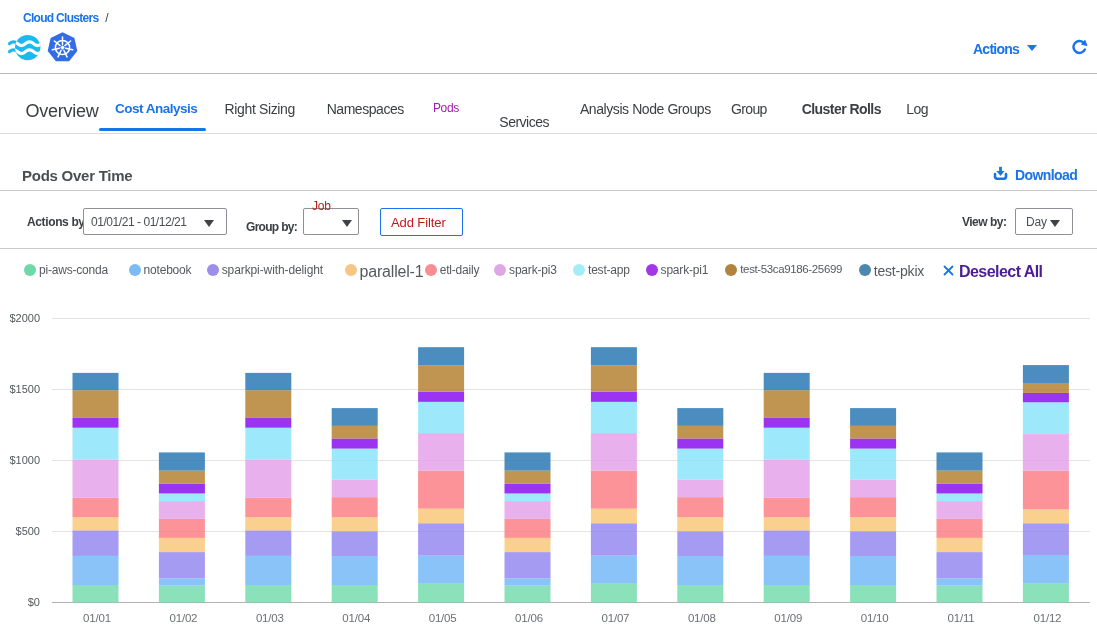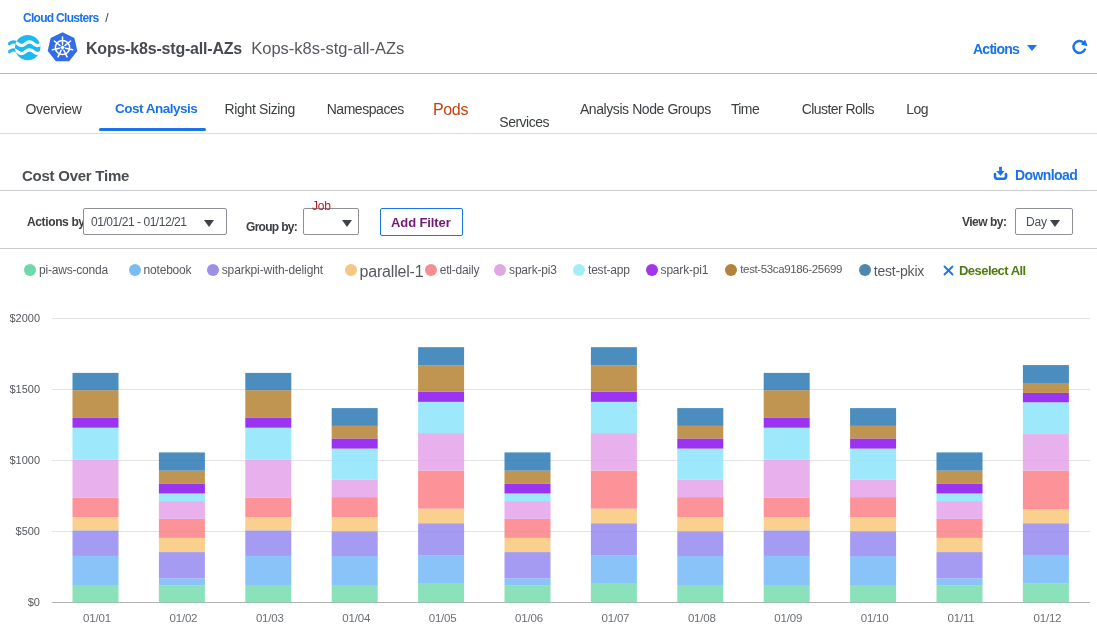--- a/index.html
+++ b/index.html
@@ -24,58 +24,57 @@
 <path d="M3.5 11.7 Q5.5 9.8 7.5 9.8 Q9.5 9.8 11.5 11.7 Q13.5 13.6 15.5 13.6 Q17.5 13.6 19.5 11.7 Q21.5 9.8 23.5 9.8 Q25.5 9.8 27.5 11.7 Q29.5 13.6 31.5 13.6 Q33.5 13.6 35.5 11.7" stroke="#fff" stroke-width="3.2" fill="none" stroke-linecap="round"></path>
 <path d="M3.5 19.7 Q5.5 17.8 7.5 17.8 Q9.5 17.8 11.5 19.7 Q13.5 21.6 15.5 21.6 Q17.5 21.6 19.5 19.7 Q21.5 17.8 23.5 17.8 Q25.5 17.8 27.5 19.7 Q29.5 21.6 31.5 21.6 Q33.5 21.6 35.5 19.7" stroke="#fff" stroke-width="3.2" fill="none" stroke-linecap="round"></path>
 </g>
 </svg>
 <svg width="31" height="31" viewBox="0 0 31 31" style="position:absolute;left:47px;top:32px">
 <polygon points="15.50,0.30 27.38,6.02 30.32,18.88 22.10,29.19 8.90,29.19 0.68,18.88 3.62,6.02" fill="#326de6"></polygon>
 <circle cx="15.5" cy="15.5" r="7.1" stroke="#fff" stroke-width="1.5" fill="none"></circle>
 <path d="M15.50 12.40 L15.50 5.10 M17.92 13.57 L23.63 9.02 M18.52 16.19 L25.64 17.81 M16.85 18.29 L20.01 24.87 M14.15 18.29 L10.99 24.87 M12.48 16.19 L5.36 17.81 M13.08 13.57 L7.37 9.02" stroke="#fff" stroke-width="1.5" stroke-linecap="round"></path>
 <rect x="13.9" y="13.9" width="3.2" height="3.2" fill="#fff" transform="rotate(45 15.5 15.5)"></rect>
 </svg>
-<div style="position:absolute;left:86px;top:39px;font-size:16px"><span style="font-weight:bold;color:#474b50;letter-spacing:-0.2px">Kops-k8s-stg-all-AZs</span><span style="color:#55595e;font-size:16.5px;letter-spacing:0">&nbsp; Kops-k8s-stg-all-AZs</span></div>
 <div style="position:absolute;left:973px;top:41px;font-size:14px;font-weight:bold;letter-spacing:-0.75px;color:#1a73e8">Actions</div>
 <span style="position:absolute;left:1026.5px;top:44.5px;width:0;height:0;border-left:5.25px solid transparent;border-right:5.25px solid transparent;border-top:6.5px solid #1a73e8"></span>
 <svg width="16" height="16" viewBox="0 0 15 15" style="position:absolute;left:1072px;top:39px">
 <path d="M12.08 9.87 A 5.6 5.6 0 1 1 10.6 3.21" stroke="#1a73e8" stroke-width="2.3" fill="none" stroke-linecap="round"></path>
 <path d="M13.89 5.97 L9.12 4.97 L12.08 1.45 Z" fill="#1a73e8" stroke="#1a73e8" stroke-width="1" stroke-linejoin="round"></path>
 </svg>
 <div class="hline" style="top:73px;background:#b7babd"></div>
-<span style="position:absolute;left:25.5px;top:101px;font-size:14px;letter-spacing:-0.27px;color:#3c4043;font-weight:normal">Overview</span>
+<span style="position:absolute;left:25.5px;top:101px;font-size:18px;letter-spacing:-0.27px;color:#3c4043;font-weight:normal">Overview</span>
     <span style="position:absolute;left:114.9px;top:101px;font-size:13.5px;letter-spacing:-0.5px;color:#1a73e8;font-weight:bold">Cost Analysis</span>
     <span style="position:absolute;left:224.6px;top:101px;font-size:14px;letter-spacing:-0.36px;color:#3c4043;font-weight:normal">Right Sizing</span>
     <span style="position:absolute;left:326.7px;top:101px;font-size:14px;letter-spacing:-0.46px;color:#3c4043;font-weight:normal">Namespaces</span>
-    <span style="position:absolute;left:432.9px;top:101px;font-size:16px;letter-spacing:-0.3px;color:#c2410c;font-weight:normal">Pods</span>
+    <span style="position:absolute;left:432.9px;top:101px;font-size:12px;letter-spacing:-0.3px;color:#a21caf;font-weight:normal">Pods</span>
     <span style="position:absolute;left:499.3px;top:114px;font-size:14px;letter-spacing:-0.5px;color:#3c4043;font-weight:normal">Services</span>
     <span style="position:absolute;left:579.9px;top:101px;font-size:14px;letter-spacing:-0.42px;color:#3c4043;font-weight:normal">Analysis Node Groups</span>
-    <span style="position:absolute;left:730.9px;top:101px;font-size:14px;letter-spacing:-0.6px;color:#3c4043;font-weight:normal">Time</span>
-    <span style="position:absolute;left:801.7px;top:101px;font-size:14px;letter-spacing:-0.55px;color:#3c4043;font-weight:normal">Cluster Rolls</span>
+    <span style="position:absolute;left:730.9px;top:101px;font-size:14px;letter-spacing:-0.6px;color:#3c4043;font-weight:normal">Group</span>
+    <span style="position:absolute;left:801.7px;top:101px;font-size:14px;letter-spacing:-0.55px;color:#3c4043;font-weight:bold">Cluster Rolls</span>
     <span style="position:absolute;left:906.3px;top:101px;font-size:14px;letter-spacing:-0.5px;color:#3c4043;font-weight:normal">Log</span>
     <span style="position:absolute;left:98.5px;top:128px;width:107px;height:3px;background:#1a73e8;border-radius:2px"></span>
 <div class="hline" style="top:133px;background:#dadce0"></div>
-<div style="position:absolute;left:22px;top:167px;font-size:15px;font-weight:bold;letter-spacing:-0.25px;color:#4a4e53">Cost Over Time</div>
+<div style="position:absolute;left:22px;top:167px;font-size:15px;font-weight:bold;letter-spacing:-0.25px;color:#4a4e53">Pods Over Time</div>
 <svg width="15" height="15" viewBox="0 0 15 15" style="position:absolute;left:993px;top:166px">
 <path d="M7.5 0.8 V5.4" stroke="#1a73e8" stroke-width="2.8" fill="none"></path>
 <path d="M3.4 4.9 H11.6 L7.5 10 Z" fill="#1a73e8"></path>
 <path d="M2 8 V10.6 Q2 12.7 4.1 12.7 H10.9 Q13 12.7 13 10.6 V8" stroke="#1a73e8" stroke-width="2.6" fill="none" stroke-linecap="round"></path>
 </svg>
 <div style="position:absolute;left:1015px;top:167px;font-size:14px;font-weight:bold;letter-spacing:-0.6px;color:#1a73e8">Download</div>
 <div class="hline" style="top:190px"></div>
 <span class="lbl" style="left:27px;top:215px;letter-spacing:-0.37px">Actions by:</span>
 <div class="box" style="left:82.5px;top:208px;width:144.5px;height:26.5px"></div>
 <span style="position:absolute;left:91px;top:215px;font-size:12px;letter-spacing:-0.45px;color:#4a4e53">01/01/21 - 01/12/21</span>
 <span style="position:absolute;left:204px;top:219.5px;width:0;height:0;border-left:5.5px solid transparent;border-right:5.5px solid transparent;border-top:7px solid #3f4246"></span>
 <span class="lbl" style="left:246px;top:220px;letter-spacing:-0.7px">Group by:</span>
 <div class="box" style="left:303px;top:208px;width:56px;height:26.5px"></div>
 <span style="position:absolute;left:312px;top:199px;font-size:12px;letter-spacing:-0.2px;color:#b91c1c">Job</span>
 <span style="position:absolute;left:342px;top:219.5px;width:0;height:0;border-left:5.5px solid transparent;border-right:5.5px solid transparent;border-top:7px solid #3f4246"></span>
 <div class="box" style="left:379.5px;top:208px;width:83px;height:27.5px;border:1.3px solid #1a73e8;border-radius:2px"></div>
-<span style="position:absolute;left:391px;top:214.5px;font-size:13px;font-weight:bold;letter-spacing:-0.1px;color:#701a75">Add Filter</span>
+<span style="position:absolute;left:391px;top:214.5px;font-size:13px;font-weight:normal;letter-spacing:-0.1px;color:#b91c1c">Add Filter</span>
 <span class="lbl" style="left:962px;top:215px;letter-spacing:-0.5px">View by:</span>
 <div class="box" style="left:1015px;top:208px;width:58px;height:27px"></div>
 <span style="position:absolute;left:1026px;top:215px;font-size:12px;letter-spacing:-0.2px;color:#4a4e53">Day</span>
 <span style="position:absolute;left:1050px;top:219.5px;width:0;height:0;border-left:5.5px solid transparent;border-right:5.5px solid transparent;border-top:7px solid #3f4246"></span>
 <div class="hline" style="top:248px"></div>
 <span style="position:absolute;left:24px;top:264px;width:12px;height:12px;border-radius:50%;background:#6FD8A9"></span>
     <span style="position:absolute;left:39px;top:263px;font-size:12px;letter-spacing:-0.2px;color:#55595e">pi-aws-conda</span>
     <span style="position:absolute;left:128.6px;top:264px;width:12px;height:12px;border-radius:50%;background:#7BBCF5"></span>
     <span style="position:absolute;left:143.6px;top:263px;font-size:12px;letter-spacing:-0.2px;color:#55595e">notebook</span>
     <span style="position:absolute;left:206.7px;top:264px;width:12px;height:12px;border-radius:50%;background:#9C8FE9"></span>
@@ -90,21 +89,21 @@
     <span style="position:absolute;left:588px;top:263px;font-size:12px;letter-spacing:-0.2px;color:#55595e">test-app</span>
     <span style="position:absolute;left:645.6px;top:264px;width:12px;height:12px;border-radius:50%;background:#A137E9"></span>
     <span style="position:absolute;left:660.6px;top:263px;font-size:12px;letter-spacing:-0.2px;color:#55595e">spark-pi1</span>
     <span style="position:absolute;left:725.3px;top:264px;width:12px;height:12px;border-radius:50%;background:#B2833C"></span>
     <span style="position:absolute;left:740.3px;top:263px;font-size:11.5px;letter-spacing:-0.37px;color:#55595e">test-53ca9186-25699</span>
     <span style="position:absolute;left:858.8px;top:264px;width:12px;height:12px;border-radius:50%;background:#4D87AE"></span>
     <span style="position:absolute;left:873.8px;top:263px;font-size:14px;letter-spacing:-0.2px;color:#55595e">test-pkix</span>
     <svg width="11" height="11" viewBox="0 0 11 11" style="position:absolute;left:943px;top:265px">
       <path d="M1.5 1.5 L9.5 9.5 M9.5 1.5 L1.5 9.5" stroke="#1a73e8" stroke-width="1.8" stroke-linecap="round"></path>
     </svg>
-    <span style="position:absolute;left:959px;top:263px;font-size:13px;letter-spacing:-0.55px;color:#4d7c0f;font-weight:bold">Deselect All</span>
+    <span style="position:absolute;left:959px;top:263px;font-size:16px;letter-spacing:-0.55px;color:#4c1d95;font-weight:bold">Deselect All</span>
 <svg width="1097" height="334" viewBox="0 0 1097 334" style="position:absolute;left:0;top:300px;">
       <line x1="52" y1="18.5" x2="1090" y2="18.5" stroke="#e3e3e4" stroke-width="1"></line>
       <text x="40" y="22.1" text-anchor="end" font-size="11" fill="#53585e" font-family="Liberation Sans, sans-serif">$2000</text>
       <line x1="52" y1="89.5" x2="1090" y2="89.5" stroke="#e3e3e4" stroke-width="1"></line>
       <text x="40" y="93.1" text-anchor="end" font-size="11" fill="#53585e" font-family="Liberation Sans, sans-serif">$1500</text>
       <line x1="52" y1="160.5" x2="1090" y2="160.5" stroke="#e3e3e4" stroke-width="1"></line>
       <text x="40" y="164.1" text-anchor="end" font-size="11" fill="#53585e" font-family="Liberation Sans, sans-serif">$1000</text>
       <line x1="52" y1="231.5" x2="1090" y2="231.5" stroke="#e3e3e4" stroke-width="1"></line>
       <text x="40" y="235.1" text-anchor="end" font-size="11" fill="#53585e" font-family="Liberation Sans, sans-serif">$500</text>
       <line x1="52" y1="302.5" x2="1090" y2="302.5" stroke="#b3b0b0" stroke-width="1"></line>

